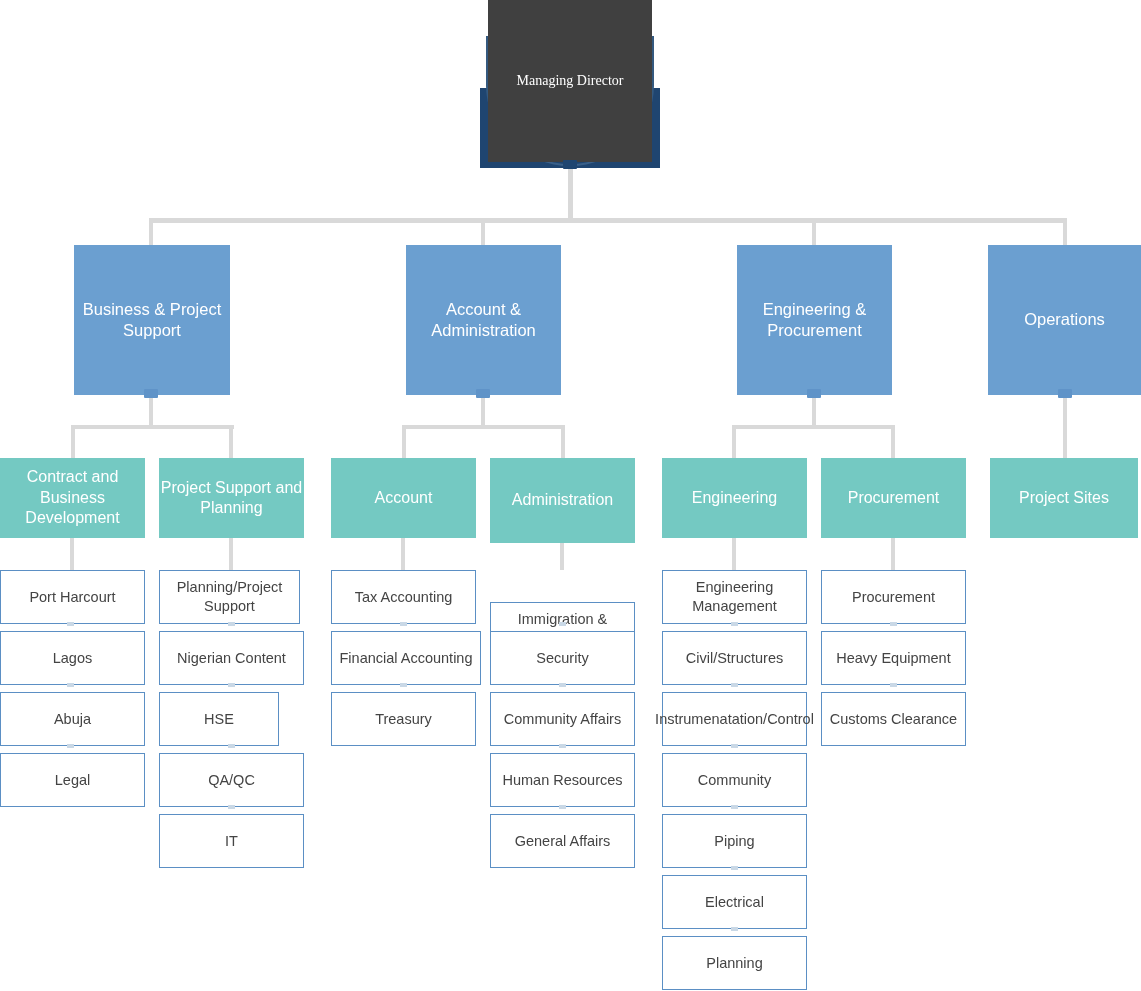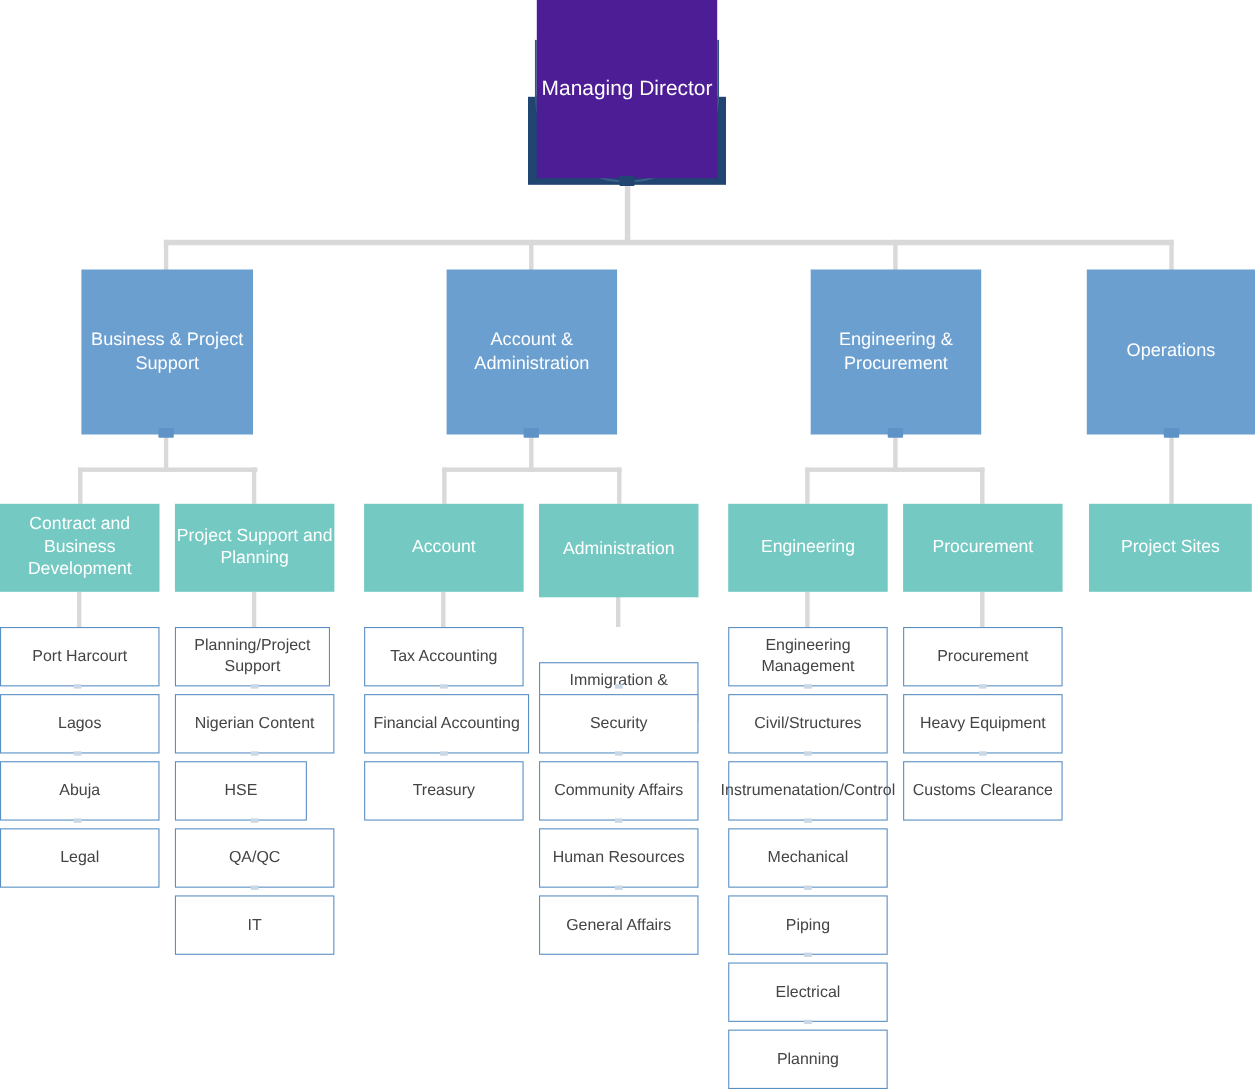--- a/index.html
+++ b/index.html
@@ -55,23 +55,24 @@
     position: absolute;
     box-sizing: border-box;
     display: flex;
     align-items: center;
     justify-content: center;
     text-align: center;
     line-height: 1.28;
   }
 
   .lvl0 {
-    background: #4c1d95;
+    background: #404040;
     color: #ffffff;
-    font-size: 19px;
+    font-size: 14px;
+    font-family: Liberation Serif, serif;
   }
   .lvl0-under {
     position: absolute;
     background: #1f4570;
   }
   .lvl0-arc {
     position: absolute;
     border: 2px solid #3a6089;
     border-top: none;
     border-left-color: #34597f;
@@ -266,21 +267,21 @@
   <div class="tick" style="left:731px; top:622px;"></div>
   <div class="node leaf" style="left:662px; top:631px; width:145px; height:54px;">
     <span class="node-label">Civil/Structures</span>
   </div>
   <div class="tick" style="left:731px; top:683px;"></div>
   <div class="node leaf" style="left:662px; top:692px; width:145px; height:54px;align-items:center;">
     <span class="node-label">Instrumenatation/Control</span>
   </div>
   <div class="tick" style="left:731px; top:744px;"></div>
   <div class="node leaf" style="left:662px; top:753px; width:145px; height:54px;">
-    <span class="node-label">Mechanical</span>
+    <span class="node-label">Community</span>
   </div>
   <div class="tick" style="left:731px; top:805px;"></div>
   <div class="node leaf" style="left:662px; top:814px; width:145px; height:54px;">
     <span class="node-label">Piping</span>
   </div>
   <div class="tick" style="left:731px; top:866px;"></div>
   <div class="node leaf" style="left:662px; top:875px; width:145px; height:54px;">
     <span class="node-label">Electrical</span>
   </div>
   <div class="tick" style="left:731px; top:927px;"></div>

